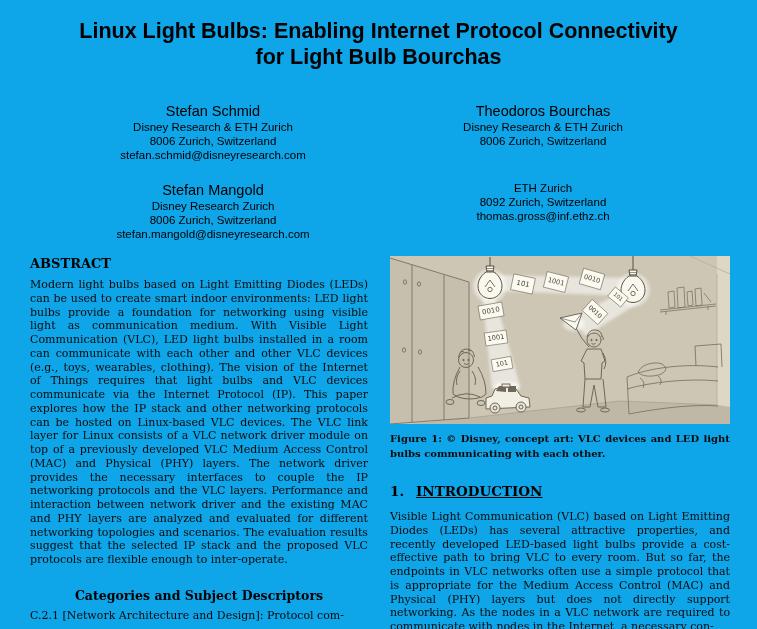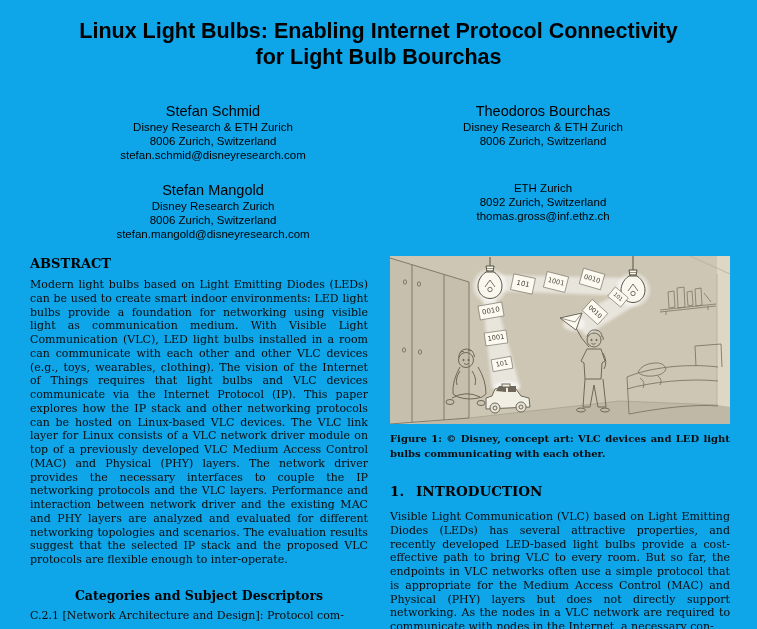--- a/index.html
+++ b/index.html
@@ -18,21 +18,21 @@
   .col-left{left:30px;width:338px;}
   .col-right{left:390px;width:340px;}
   .sec-head{font-weight:bold;font-size:13px;margin:0 0 7px 0;color:#000;}
   .body-text{font-size:11px;line-height:13.75px;text-align:justify;margin:0;}
   .abstract-text{max-height:306px;overflow:hidden;}
   .cats{position:absolute;top:332px;left:0;width:338px;}
   .cats .sec-head{font-size:12.5px;margin-bottom:6px;text-align:center;}
   .figure-art{width:340px;height:168px;display:block;}
   .figure-caption{font-weight:bold;font-size:10px;line-height:14.5px;
                   text-align:justify;margin:8px 0 0 0;}
-  .intro-head{margin-top:22px;font-weight:bold;font-size:13.5px;color:#000;}
+  .intro-head{margin-top:22px;font-weight:bold;font-size:13.5px;color:#000;text-decoration:underline;}
   .intro-head .num{display:inline-block;width:26px;}
   .intro-body{margin-top:8px;}
   svg text{font-family:"DejaVu Sans", sans-serif;fill:#4a4436;}
 </style>
 </head>
 <body>
 
 <div class="page">
 
   <div class="title">

